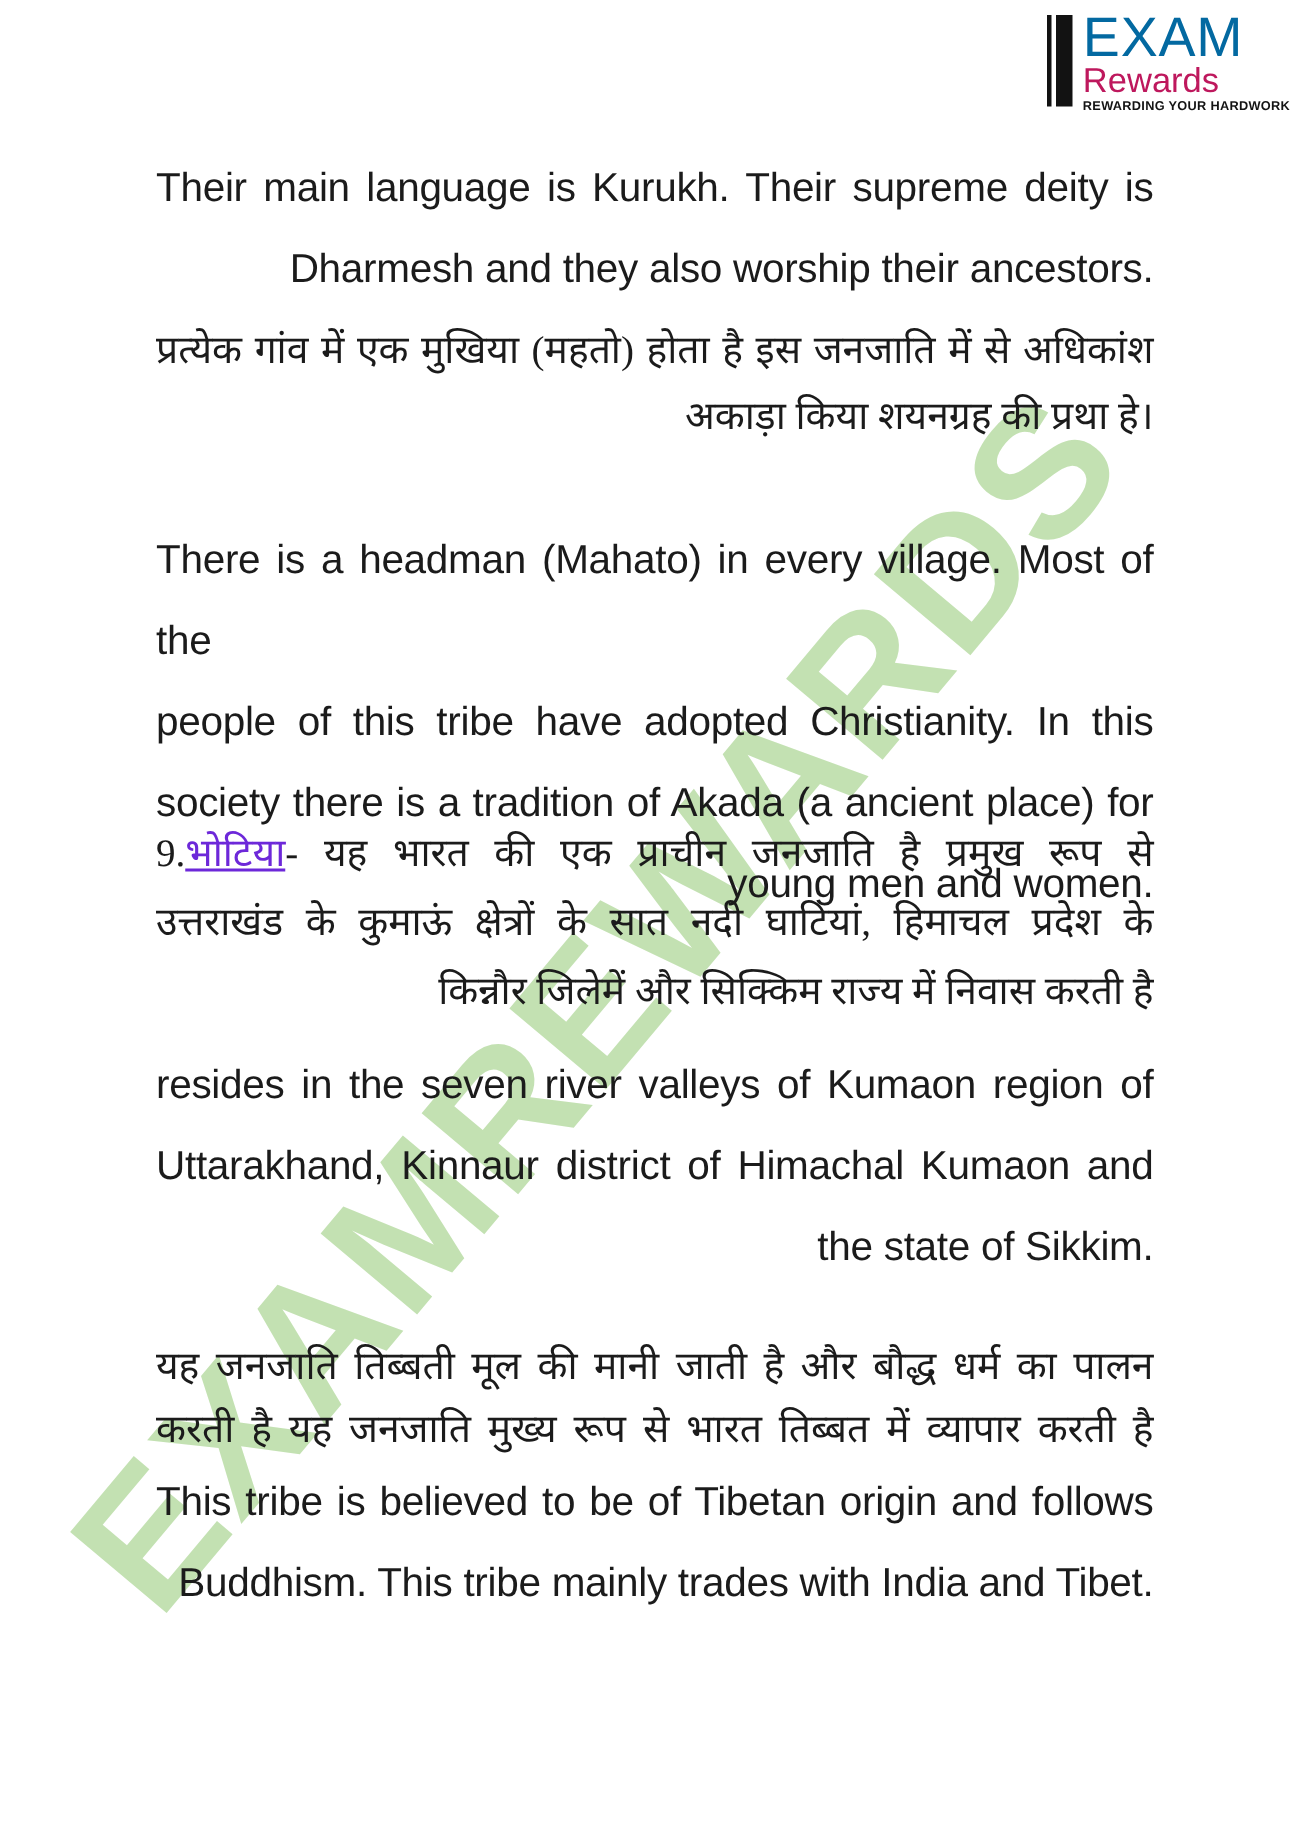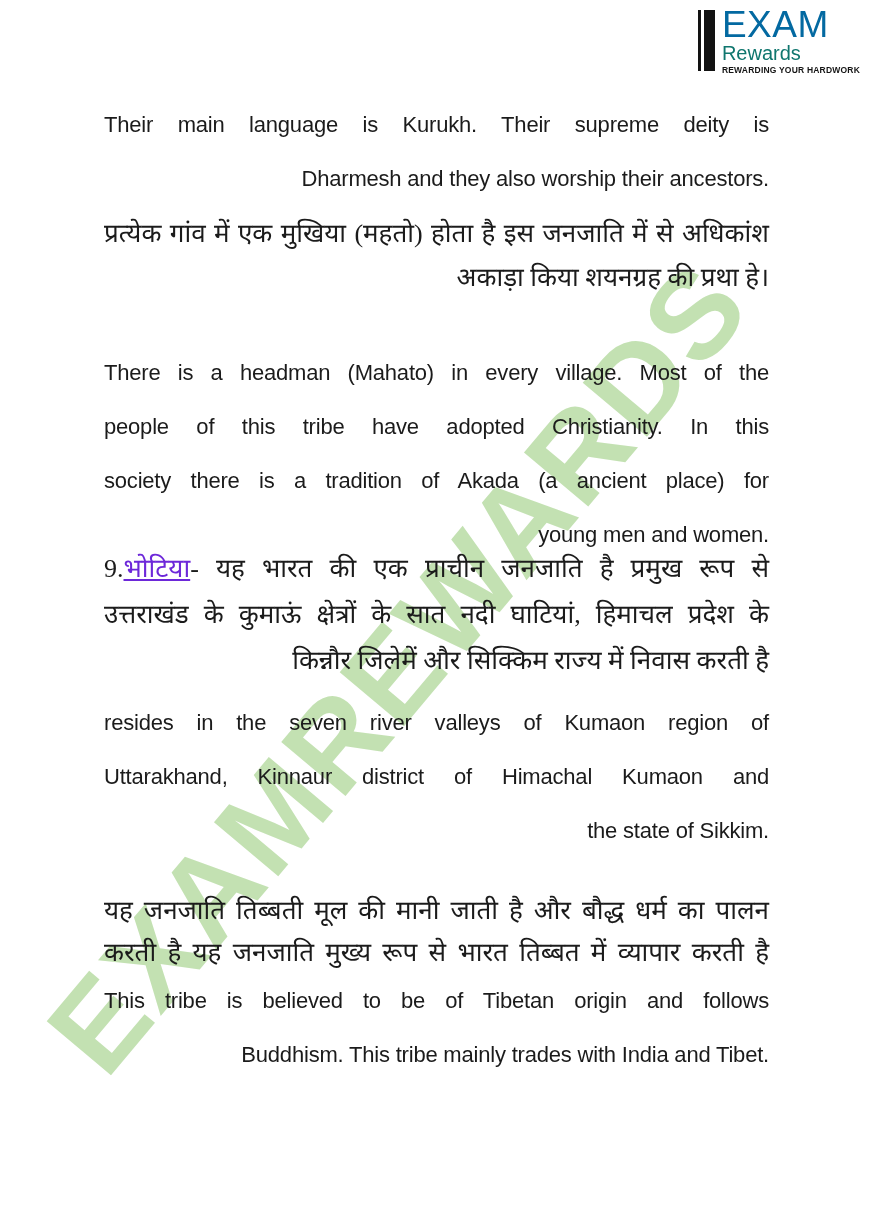--- a/index.html
+++ b/index.html
@@ -17,26 +17,26 @@
     color:rgba(122,188,84,0.45);
     white-space:nowrap; z-index:1; user-select:none;
   }
 
   
   .logo { position:absolute; top:8px; right:10px; display:flex; z-index:3; }
   .bars { display:flex; gap:3px; margin-right:7px; padding:2px 0 4px 0; }
   .bar-thin  { width:3px;  background:#121212; }
   .bar-thick { width:11px; background:#121212; }
   .exam    { font-size:37px; line-height:33px; letter-spacing:0.5px; color:#0369a1; }
-  .rewards { font-size:20px; line-height:24px; color:#0f766e; }
+  .rewards { font-size:23px; line-height:24px; color:#be185d; }
   .tagline { font-size:8.5px; font-weight:700; letter-spacing:0.2px; white-space:nowrap; color:#141414; }
 
   
   .para { position:absolute; left:104px; width:665px; z-index:2; }
-  .en { font-size:22px; letter-spacing:-0.2px; line-height:54px; }
+  .en { font-size:27px; letter-spacing:-0.2px; line-height:54px; }
   .hi { font-size:26px; line-height:44px; font-family:"Liberation Serif","DejaVu Serif",serif; }
   .jline { text-align:justify; text-align-last:justify; }
   .lline { text-align:right; }
   #p1 { top:98px;  }
   #p2 { top:212px; }
   #p3 { top:346px; }
   #p4 { top:546px; line-height:46px; }
   #p5 { top:696px; }
   #p6 { top:890px; line-height:42px; }
   #p7 { top:974px; }

